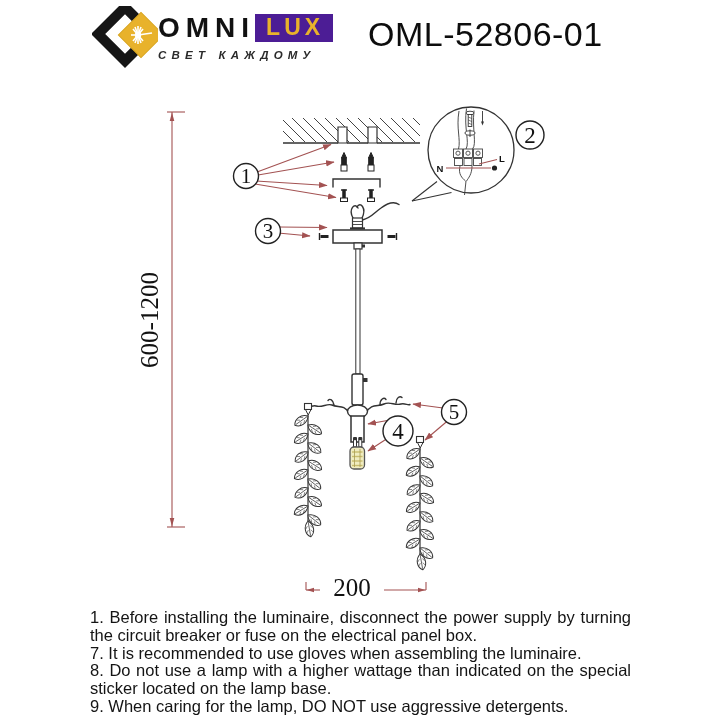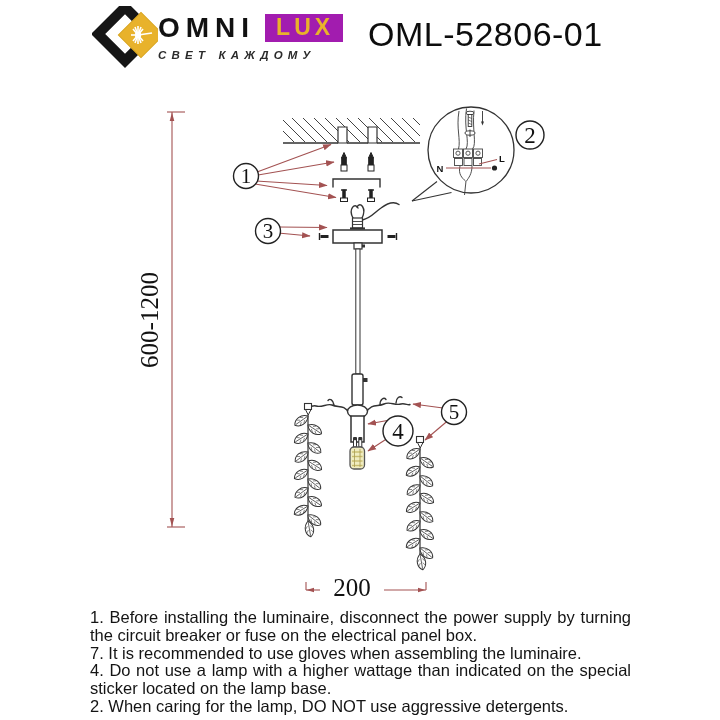--- a/index.html
+++ b/index.html
@@ -4,23 +4,23 @@
 <style>
   html,body{margin:0;padding:0;}
   body{
     width:720px;height:720px;position:relative;background:#ffffff;
     font-family:"Liberation Sans",sans-serif;color:#1a1a1a;overflow:hidden;
   }
   
   .brand{position:absolute;left:92px;top:4px;width:280px;height:62px;}
   .brand-mark{position:absolute;left:0;top:2px;}
   .brand-text{position:absolute;left:66px;top:8px;}
-  .brand-line1{display:flex;align-items:center;gap:10px;}
+  .brand-line1{display:flex;align-items:center;}
   .omni{font-size:28px;font-weight:700;letter-spacing:6px;color:#111;}
-  .lux-badge{background:#a21caf;color:#e8b22b;font-size:23px;font-weight:700;
+  .lux-badge{background:#4c1d95;color:#e8b22b;font-size:23px;font-weight:700;
     letter-spacing:4px;padding:2px 9px 3px 11px;line-height:1;}
   .tagline{margin-top:5px;font-size:11.5px;font-weight:600;letter-spacing:5.2px;color:#2b2b2b;font-style:italic;}
   .model{position:absolute;left:368px;top:15px;font-size:34px;font-weight:400;
     color:#0d0d0d;letter-spacing:0.5px;}
   
   .diagram{position:absolute;left:0;top:0;}
   .ink{stroke:#333;fill:none;stroke-width:1.4;stroke-linecap:round;}
   .ink-thin{stroke:#3a3a3a;fill:none;stroke-width:0.9;}
   .red{stroke:#a35252;fill:none;stroke-width:1.1;}
   .dimtext{font-family:"Liberation Serif",serif;font-size:25px;fill:#111;}
@@ -313,15 +313,15 @@
     <line x1="426" y1="582" x2="426" y2="590" class="red"></line>
     <polygon points="314,587.8 314,592.2 306.5,590" fill="#a35252"></polygon>
     <polygon points="418,587.8 418,592.2 425.5,590" fill="#a35252"></polygon>
     <text x="352" y="596" text-anchor="middle" class="dimtext">200</text>
   </g>
 </svg>
 
 <div class="instructions">
   <p>1. Before installing the luminaire, disconnect the power supply by turning the circuit breaker or fuse on the electrical panel box.</p>
   <p>7. It is recommended to use gloves when assembling the luminaire.</p>
-  <p>4. Do not use a lamp with a higher wattage than indicated on the special sticker located on the lamp base.</p>
-  <p>2. When caring for the lamp, DO NOT use aggressive detergents.</p>
+  <p>8. Do not use a lamp with a higher wattage than indicated on the special sticker located on the lamp base.</p>
+  <p>9. When caring for the lamp, DO NOT use aggressive detergents.</p>
 </div>
 
 </body></html>

